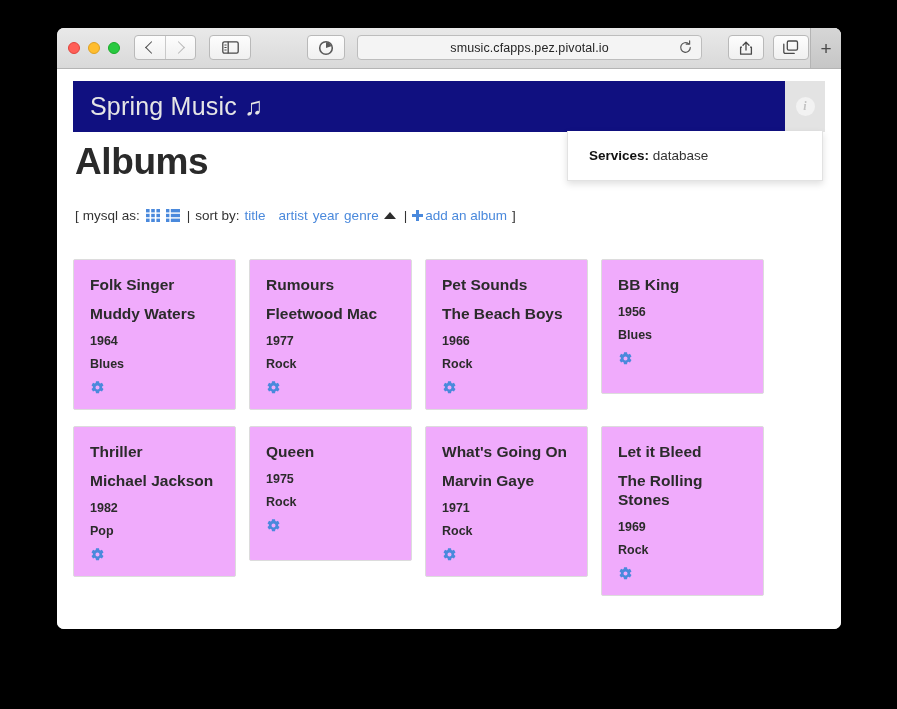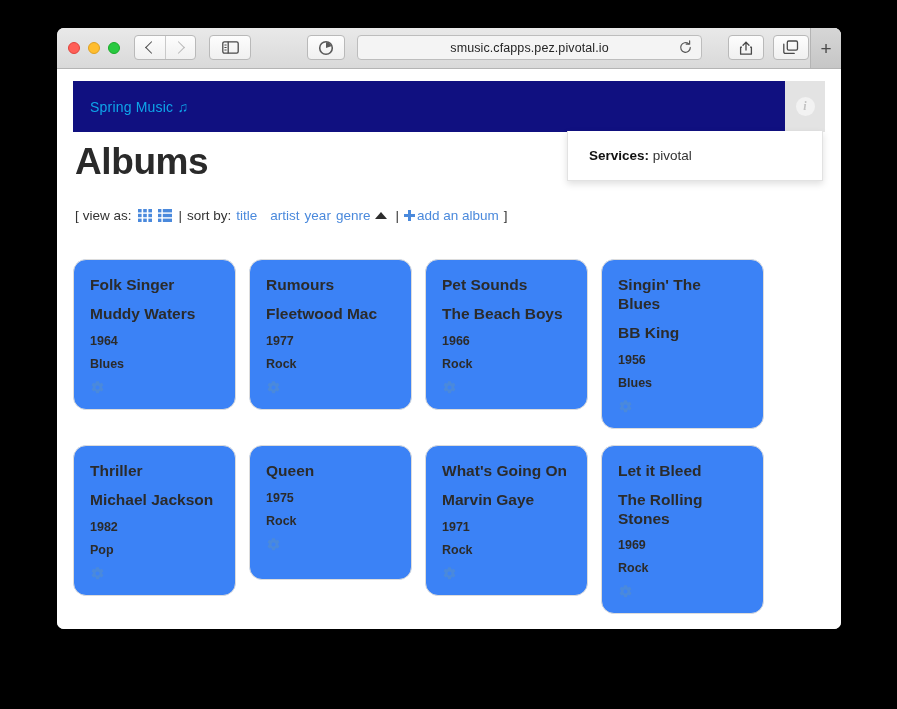--- a/index.html
+++ b/index.html
@@ -122,22 +122,22 @@
   }
   .navy-bar {
     position: absolute;
     left: 16px; top: 12px;
     width: 712px; height: 51px;
     background: #101080;
     display: flex;
     align-items: center;
   }
   .navy-title {
-    color: #0ea5e9;
-    font-size: 14px;
+    color: #e5e5e5;
+    font-size: 25px;
     margin-left: 17px;
     letter-spacing: 0.2px;
   }
   .info-btn-wrap {
     position: absolute;
     left: 728px; top: 12px;
     width: 40px; height: 51px;
     background: #e3e3e3;
     display: flex; align-items: center; justify-content: center;
   }
@@ -231,22 +231,22 @@
     left: 16px; top: 190px;
     width: 752px;
     display: flex;
     flex-wrap: wrap;
     gap: 16px 13px;
   }
   .card {
     width: 163px;
     min-height: 135px;
     border: 1px solid #dcdcdc;
-    border-radius: 13px;
-    background: #3b82f6;
+    border-radius: 2px;
+    background: #f0abfc;
     padding: 16px 16px 14px 16px;
     box-sizing: border-box;
     align-self: flex-start;
   }
   .card .title {
     font-size: 15.5px;
     font-weight: bold;
     color: #2b2b2b;
     line-height: 1.22;
     margin-bottom: 10px;
@@ -345,29 +345,29 @@
         <span class="navy-title">Spring Music ♫</span>
       </div>
 
       <div class="info-btn-wrap">
         <span class="info-circle">i</span>
       </div>
 
       <div class="popover">
         <div class="row">
           <b>Services:</b>
-          <span>pivotal</span>
+          <span>database</span>
         </div>
       </div>
 
       <div class="albums-title">Albums</div>
 
       <div class="controls">
         <span class="lbl">[</span>
-        <span class="lbl" style="margin-left:4px">view as:</span>
+        <span class="lbl" style="margin-left:4px">mysql as:</span>
 
         <span class="icon-grid" style="margin-left:6px">
           <svg width="14" height="13" viewBox="0 0 14 13">
             <rect x="0" y="0" width="3.6" height="3.4" fill="#4a89dc"></rect>
             <rect x="5.2" y="0" width="3.6" height="3.4" fill="#4a89dc"></rect>
             <rect x="10.4" y="0" width="3.6" height="3.4" fill="#4a89dc"></rect>
             <rect x="0" y="4.8" width="3.6" height="3.4" fill="#4a89dc"></rect>
             <rect x="5.2" y="4.8" width="3.6" height="3.4" fill="#4a89dc"></rect>
             <rect x="10.4" y="4.8" width="3.6" height="3.4" fill="#4a89dc"></rect>
             <rect x="0" y="9.6" width="3.6" height="3.4" fill="#4a89dc"></rect>
@@ -432,21 +432,20 @@
           <div class="year">1966</div>
           <div class="genre">Rock</div>
           <span class="gear">
             <svg width="15" height="15" viewBox="0 0 16 16">
                 <path fill="#4a89dc" d="M9.6 1.2h-3.2l-.35 1.9a5.3 5.3 0 0 0-1.1.64L3.2 3.05 1.6 5.8l1.5 1.2a5.4 5.4 0 0 0 0 1.3l-1.5 1.2 1.6 2.75 1.75-.69c.34.26.71.47 1.1.64l.35 1.9h3.2l.35-1.9c.39-.17.76-.38 1.1-.64l1.75.69 1.6-2.75-1.5-1.2a5.4 5.4 0 0 0 0-1.3l1.5-1.2-1.6-2.75-1.75.69a5.3 5.3 0 0 0-1.1-.64zM8 5.85a2.15 2.15 0 1 1 0 4.3 2.15 2.15 0 0 1 0-4.3z"></path>
               </svg>
           </span>
         </div>
 
         <div class="card">
-          <div class="title">Singin' The Blues</div>
           <div class="artist">BB King</div>
           <div class="year">1956</div>
           <div class="genre">Blues</div>
           <span class="gear">
             <svg width="15" height="15" viewBox="0 0 16 16">
                 <path fill="#4a89dc" d="M9.6 1.2h-3.2l-.35 1.9a5.3 5.3 0 0 0-1.1.64L3.2 3.05 1.6 5.8l1.5 1.2a5.4 5.4 0 0 0 0 1.3l-1.5 1.2 1.6 2.75 1.75-.69c.34.26.71.47 1.1.64l.35 1.9h3.2l.35-1.9c.39-.17.76-.38 1.1-.64l1.75.69 1.6-2.75-1.5-1.2a5.4 5.4 0 0 0 0-1.3l1.5-1.2-1.6-2.75-1.75.69a5.3 5.3 0 0 0-1.1-.64zM8 5.85a2.15 2.15 0 1 1 0 4.3 2.15 2.15 0 0 1 0-4.3z"></path>
               </svg>
           </span>
         </div>
 

